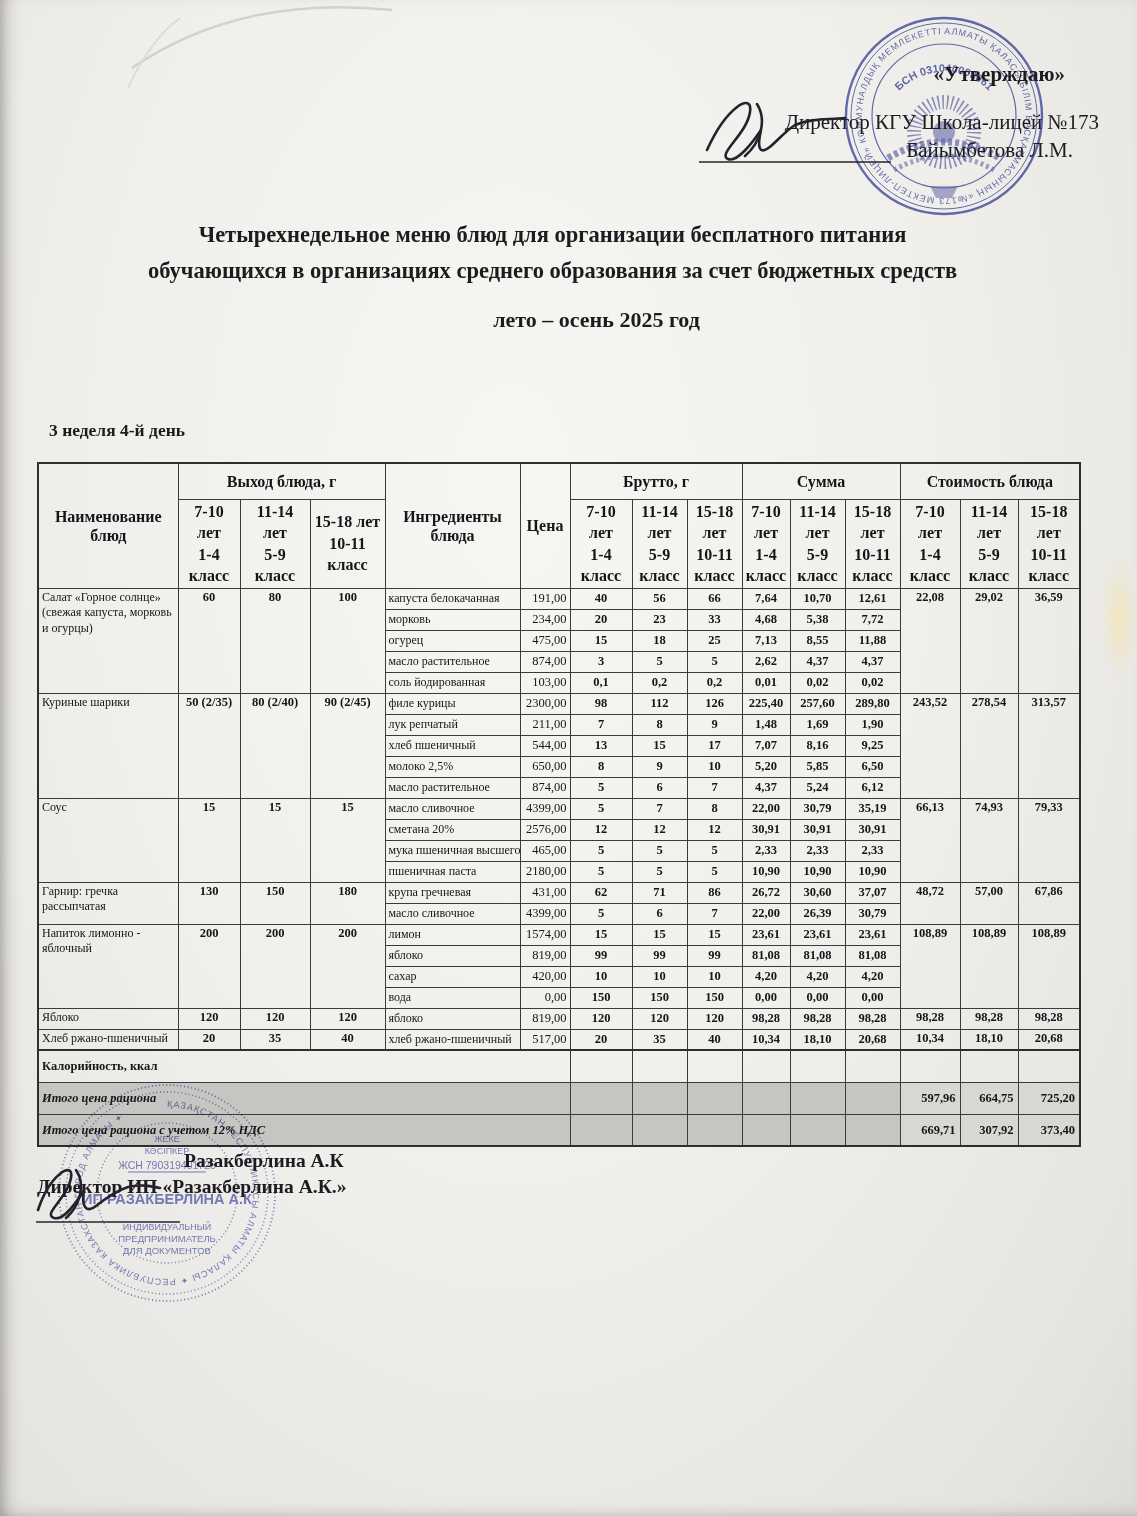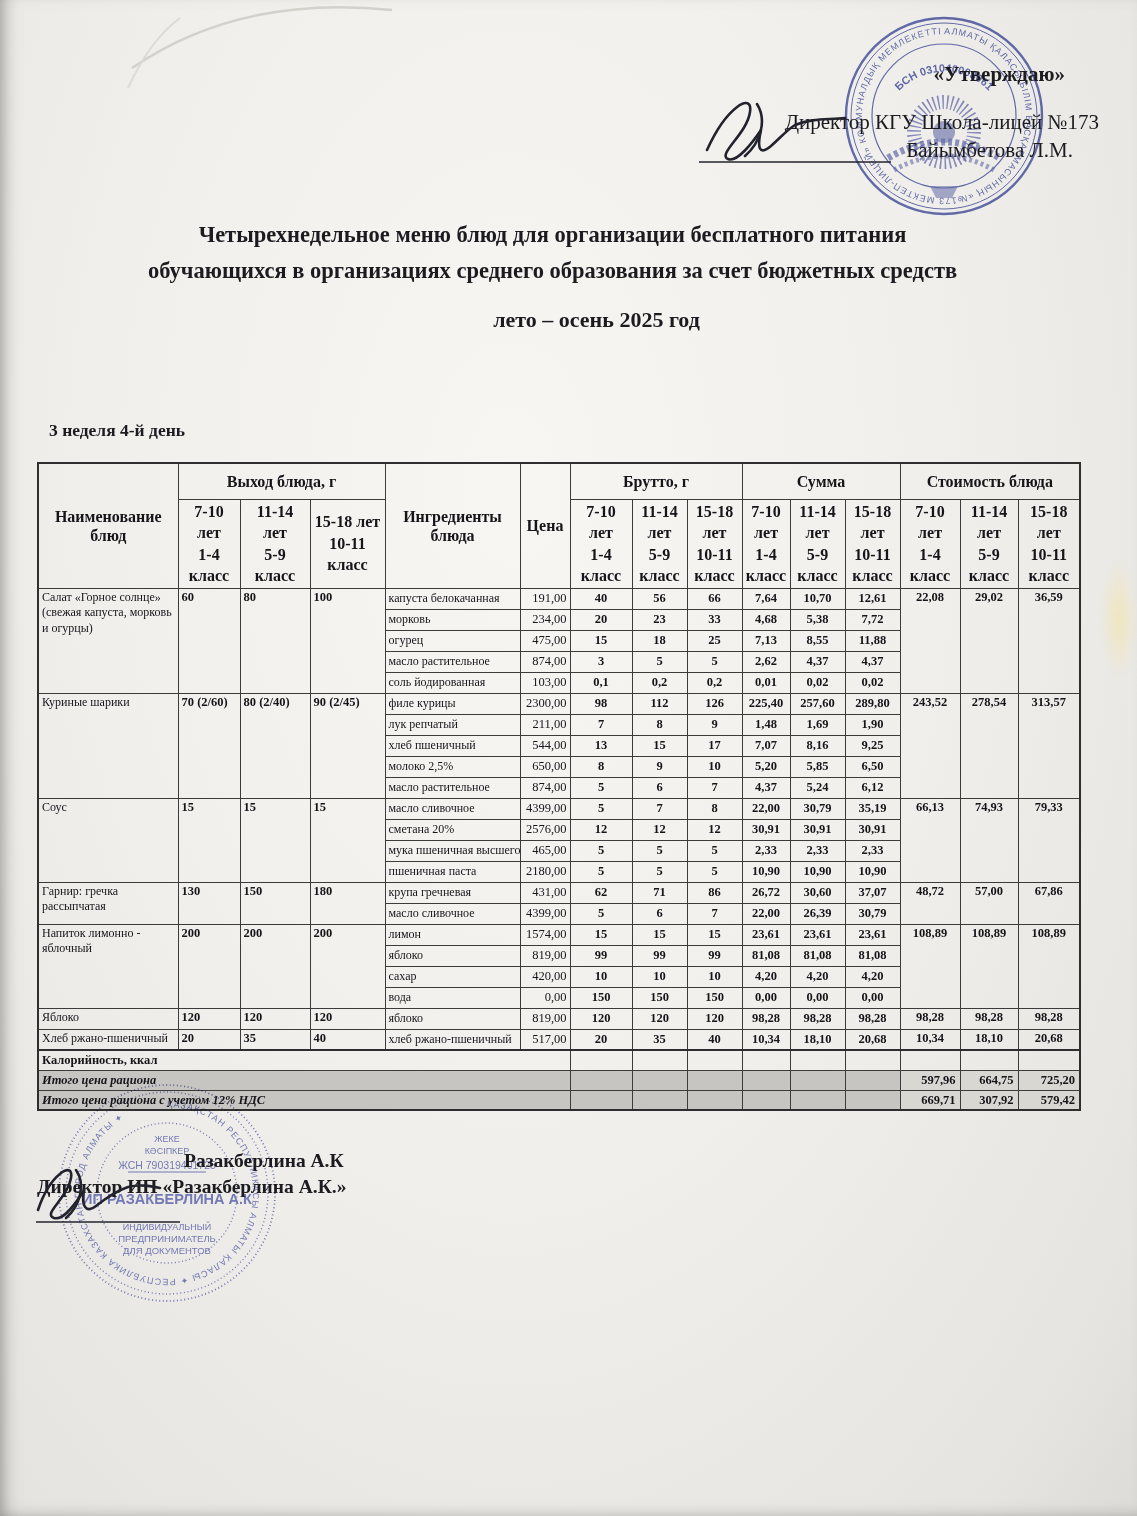--- a/index.html
+++ b/index.html
@@ -25,27 +25,27 @@
   table.menu{position:absolute;left:37px;top:462px;width:1044px;border-collapse:collapse;table-layout:fixed;
     font-size:12.5px;color:#15151a;}
   table.menu td, table.menu th{border:1px solid #3b3b3b;padding:1px 3px;overflow:hidden;}
   table.menu{border:2px solid #2f2f2f;}
   table.menu thead th{font-weight:700;text-align:center;vertical-align:middle;font-size:16px;line-height:1.2;}
   tr.h1{height:36px;} tr.h2{height:46px;}
   tr.h2 th{font-size:11.5px;}
   tr.h2 th div{line-height:1.35;}
   tbody tr.ing-row{height:21px;}
   .c-dish{vertical-align:top;text-align:left;font-size:12px;line-height:1.28;padding-top:2px;}
-  .c-out{vertical-align:top;text-align:left;font-weight:700;padding-top:2px;white-space:nowrap;}
+  .c-out{vertical-align:top;text-align:center;font-weight:700;padding-top:2px;white-space:nowrap;}
   .c-ing{text-align:left;font-size:12px;white-space:nowrap;}
   .c-price{text-align:right;font-weight:400;padding-right:5px;white-space:nowrap;}
   .c-br{text-align:center;font-weight:700;}
   .c-sum{text-align:center;font-weight:700;}
   .c-cost{vertical-align:top;text-align:center;font-weight:700;padding-top:2px;}
-  tr.frow{height:20px;}
+  tr.frow{height:32px;}
   tr.kcal td{border-top:2px solid #2e2e2e;}
   tr.kcal .f-label{font-weight:700;text-align:left;}
   tr.total td{background:#c7c5c1;}
   tr.total .f-label{font-weight:700;font-style:italic;text-align:left;}
   tr.total .f-val{background:#d9d7d2;text-align:right;font-weight:700;padding-right:4px;}
   tr.total:last-child td{border-bottom:2px solid #2e2e2e;}
   
   .stamp-top{position:absolute;left:842px;top:10px;z-index:3;opacity:.85;mix-blend-mode:multiply;}
   .stamp-bottom{position:absolute;left:56px;top:1080px;z-index:3;opacity:.8;mix-blend-mode:multiply;}
   
@@ -237,21 +237,21 @@
           <td class="c-price">103,00</td>
           <td class="c-br">0,1</td>
           <td class="c-br">0,2</td>
           <td class="c-br">0,2</td>
           <td class="c-sum">0,01</td>
           <td class="c-sum">0,02</td>
           <td class="c-sum">0,02</td>
         </tr>
         <tr class="ing-row">
           <td class="c-dish" rowspan="5">Куриные шарики</td>
-          <td class="c-out" rowspan="5">70 (2/60)</td>
+          <td class="c-out" rowspan="5">50 (2/35)</td>
           <td class="c-out" rowspan="5">80 (2/40)</td>
           <td class="c-out" rowspan="5">90 (2/45)</td>
           <td class="c-ing">филе курицы</td>
           <td class="c-price">2300,00</td>
           <td class="c-br">98</td>
           <td class="c-br">112</td>
           <td class="c-br">126</td>
           <td class="c-sum">225,40</td>
           <td class="c-sum">257,60</td>
           <td class="c-sum">289,80</td>
@@ -481,21 +481,21 @@
         <tr class="frow total">
           <td class="f-label" colspan="6">Итого цена рациона с учетом 12%  НДС</td>
           <td class="f-empty"></td>
           <td class="f-empty"></td>
           <td class="f-empty"></td>
           <td class="f-empty"></td>
           <td class="f-empty"></td>
           <td class="f-empty"></td>
           <td class="f-val">669,71</td>
           <td class="f-val">307,92</td>
-          <td class="f-val">579,42</td>
+          <td class="f-val">373,40</td>
         </tr>
       </tbody>
     </table>
 
   <svg class="stamp-bottom" width="222" height="226" viewBox="0 0 222 226">
     <g fill="none" stroke="#5a64b9">
       <circle cx="111" cy="113" r="108" stroke-width="1.8" stroke-dasharray="1 2.6"></circle>
       <circle cx="111" cy="113" r="101" stroke-width="1.4" stroke-dasharray="1 2.6"></circle>
       <circle cx="111" cy="113" r="70" stroke-width="1.4" stroke-dasharray="1 2.6"></circle>
     </g>

